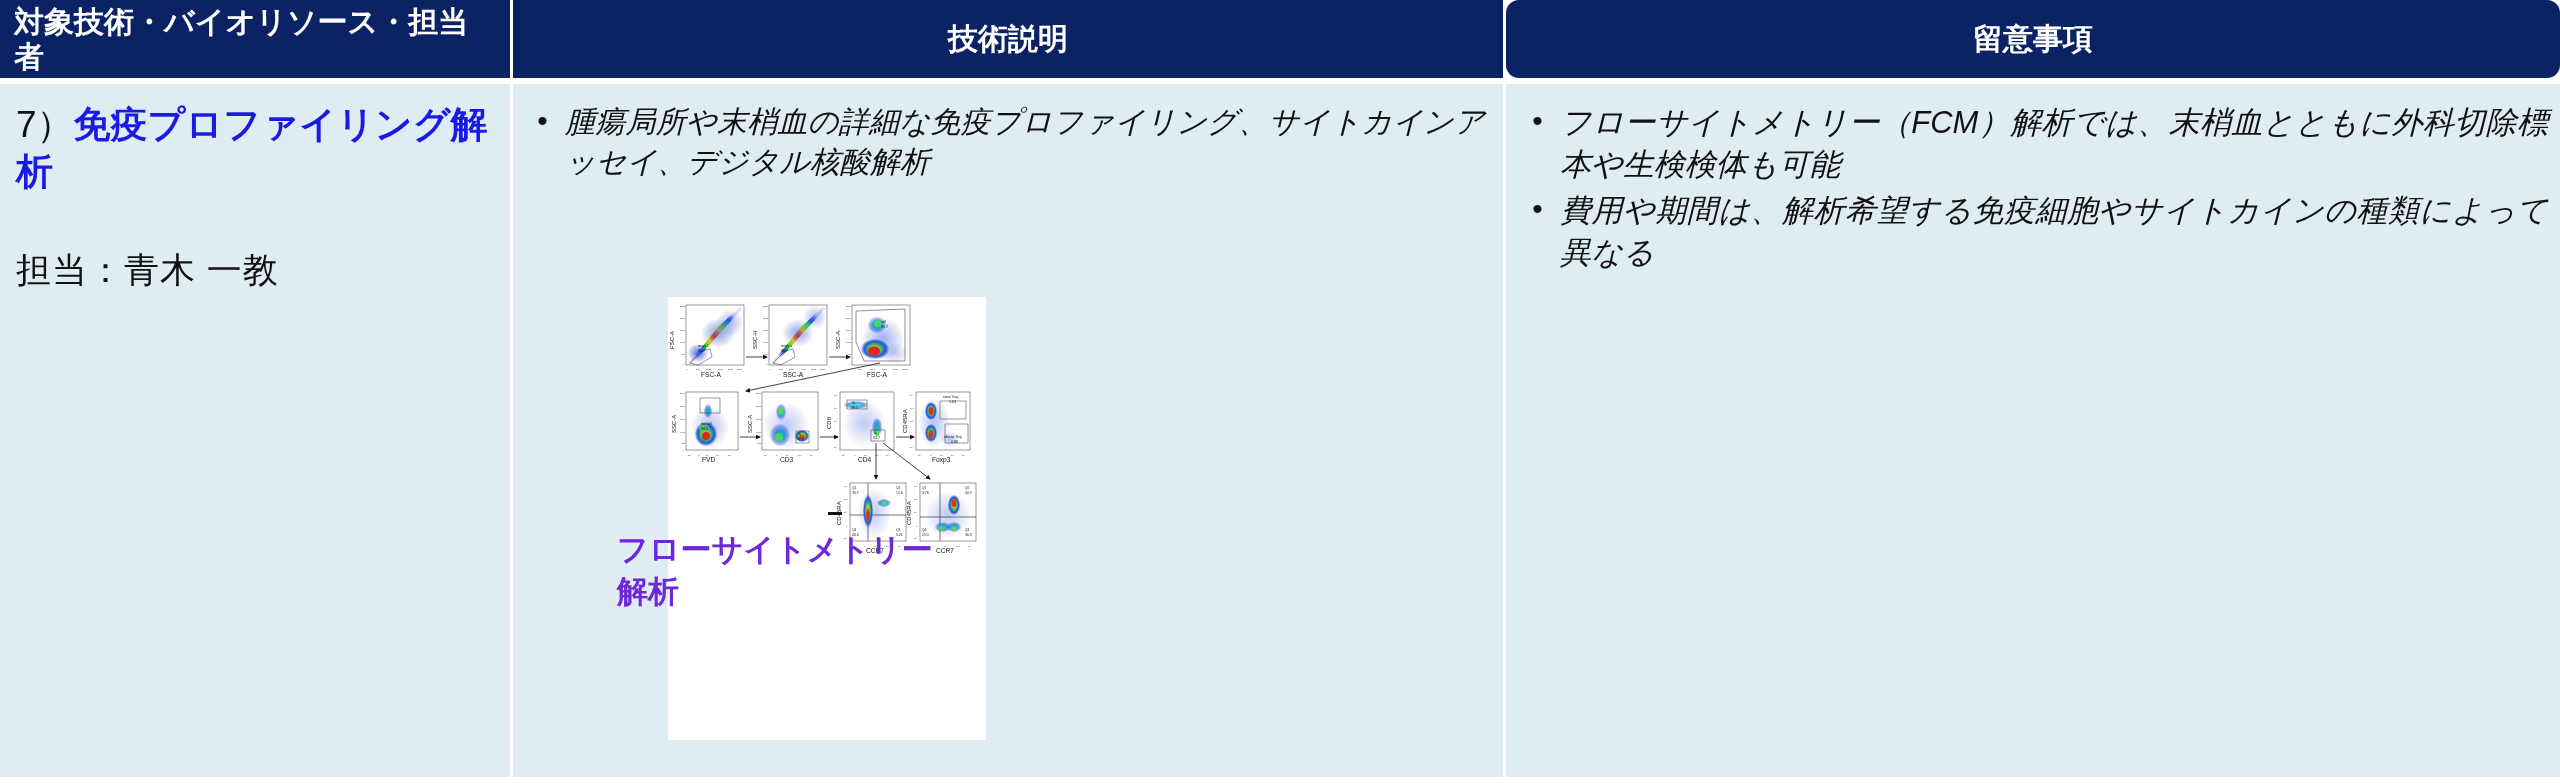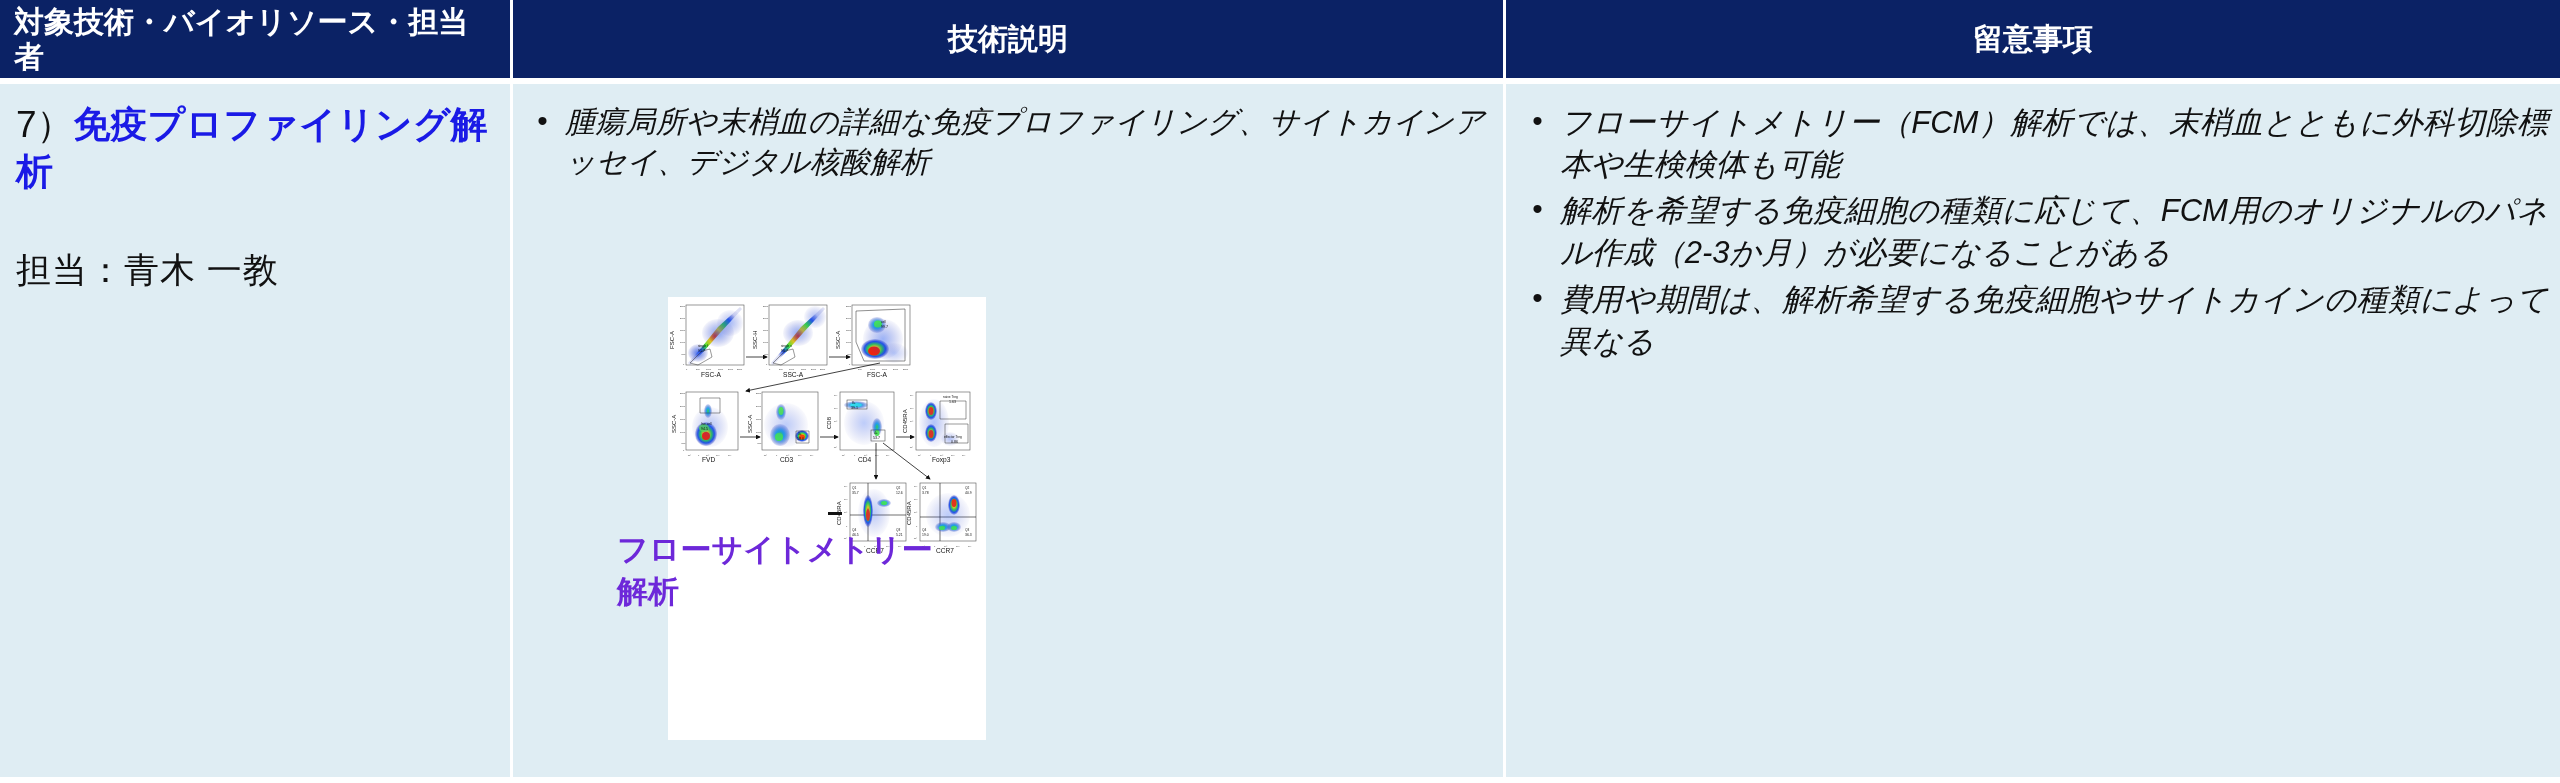--- a/index.html
+++ b/index.html
@@ -22,21 +22,21 @@
   .hdr .cell{
     background:#0b2265;
     color:#ffffff;
     font-weight:bold;
     font-size:30px;
     display:flex;align-items:center;justify-content:center;
     text-align:center;
     line-height:1.18;
     border-right:3px solid #ffffff;
   }
-  .hdr .cell:last-child{border-right:none;}
+  .hdr .cell:last-child{border-right:none;border-radius:13px;}
   .hdr .c1{width:513px;padding:0 14px;justify-content:flex-start;text-align:left;}
   .hdr .c2{width:993px;}
   .hdr .c3{width:1054px;}
 
   .gap{height:6px;background:#ffffff;width:2560px;}
 
   
   .body-row{height:693px;}
   .body-row .cell{
     background:#dfedf3;
@@ -425,19 +425,18 @@
 
             </g>
           </svg>
         </div>
       </div>
     </div>
 
     <div class="cell c3">
       <ul class="bl right">
         <li>フローサイトメトリー（FCM）解析では、末梢血とともに外科切除標本や生検検体も可能</li>
-        <li>解析を希望する免疫細胞の種類に応じて、FCM用のオリジナルのパネル作成（2-3か月）が必要になることがある</li>
         <li>費用や期間は、解析希望する免疫細胞やサイトカインの種類によって異なる</li>
       </ul>
     </div>
 
   </div>
 </div>
 
 </body></html>

